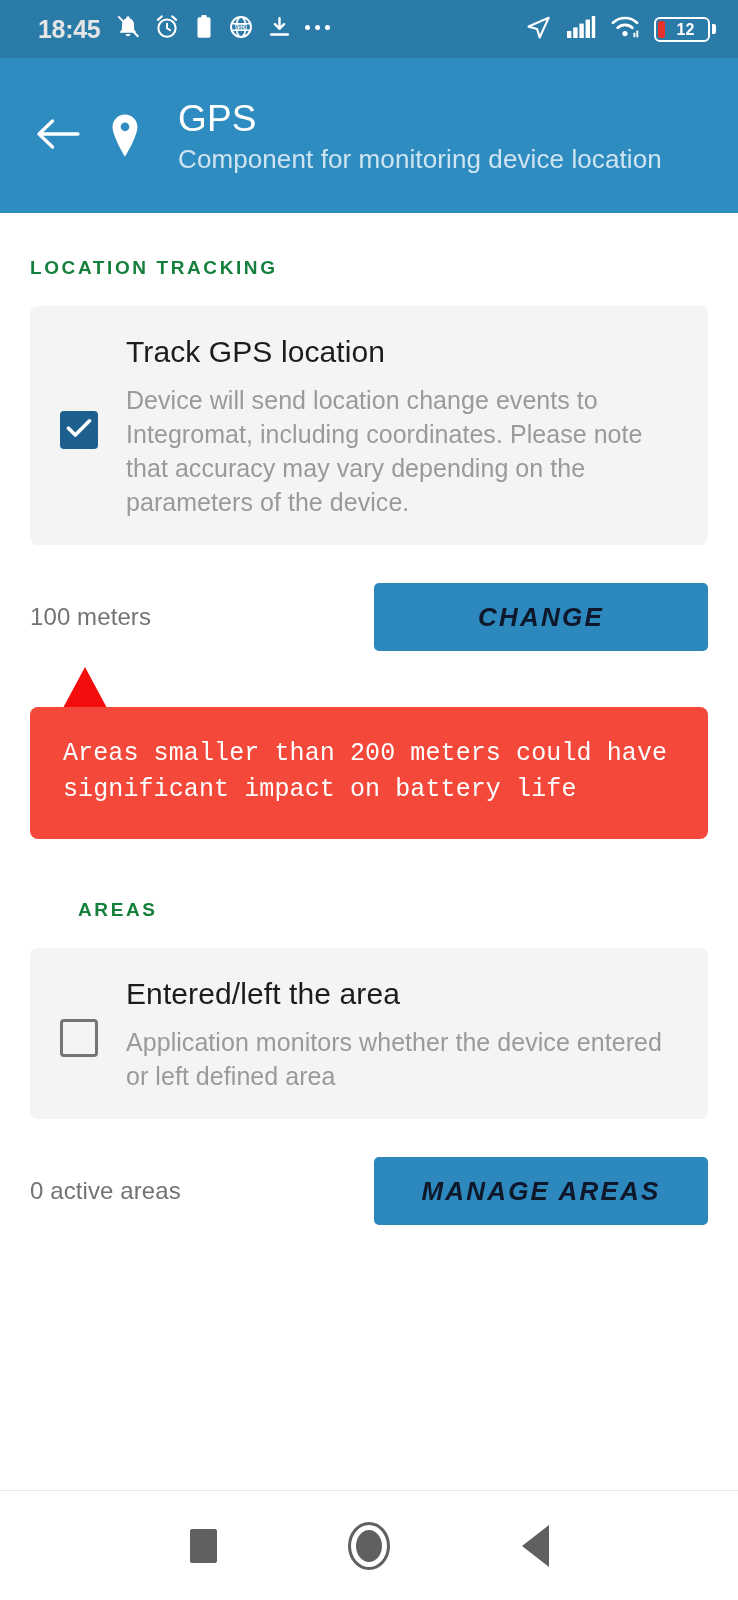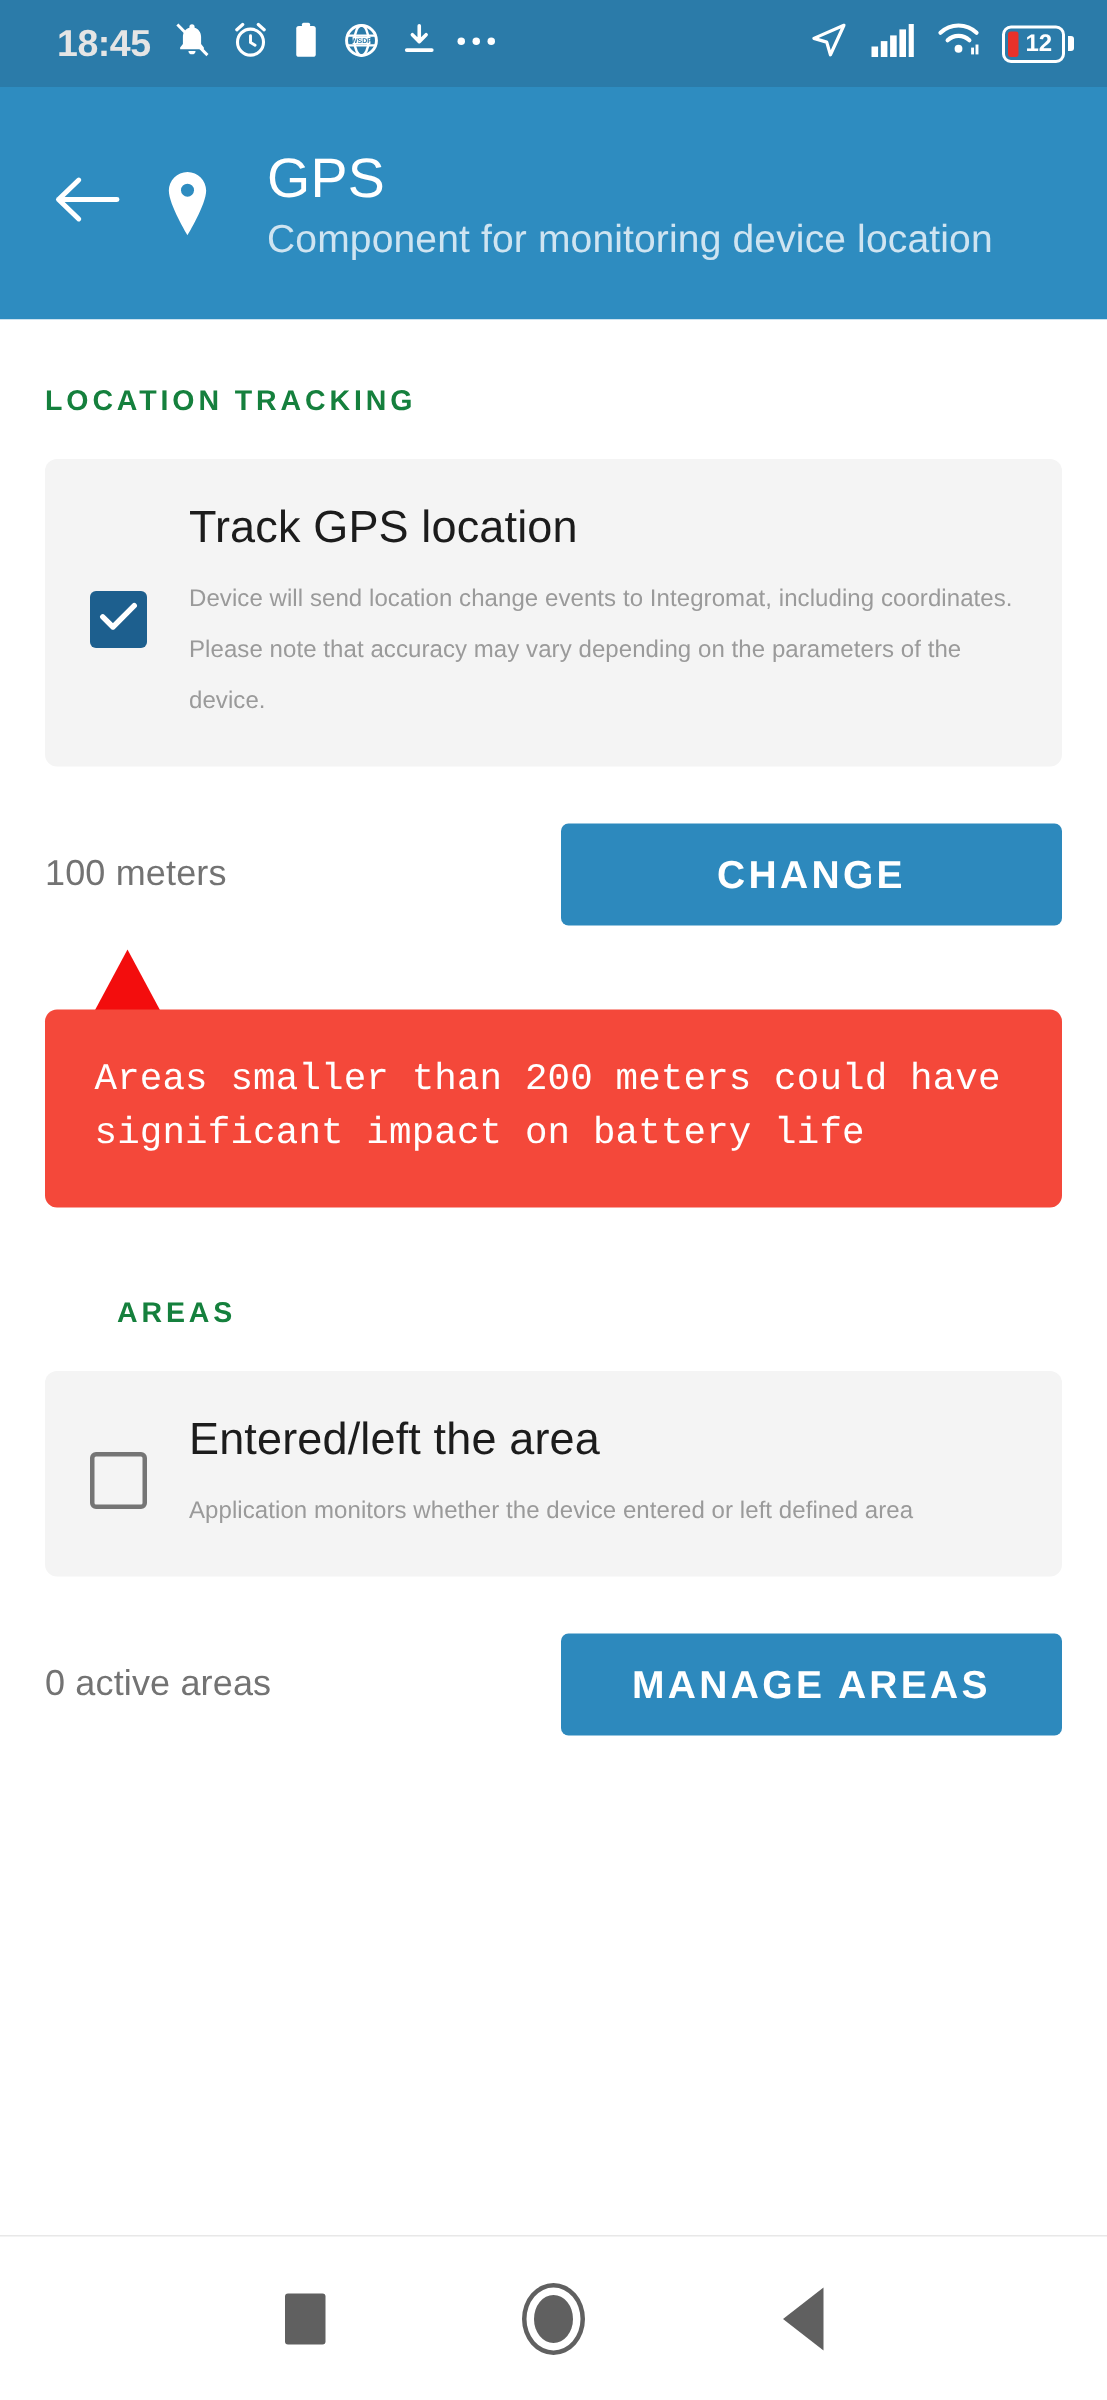--- a/index.html
+++ b/index.html
@@ -57,21 +57,21 @@
   }
   .dots-icon i {
     width: 5px; height: 5px; border-radius: 50%;
     background: #ffffff; display: block;
   }
   .battery-pill {
     display: flex;
     align-items: center;
   }
   .battery-body {
-    width: 42px; height: 25px;
+    width: 56px; height: 25px;
     border: 2.5px solid #ffffff;
     border-radius: 6px;
     display: flex;
     align-items: center;
     padding: 2px;
     position: relative;
   }
   .battery-fill {
     width: 7px;
     height: 100%;
@@ -189,50 +189,51 @@
 
   .card-texts { flex: 1 1 auto; min-width: 0; }
   .card-title {
     color: #1c1c1c;
     font-size: 30px;
     line-height: 36px;
     letter-spacing: 0.1px;
   }
   .card-desc {
     color: #9a9a9a;
-    font-size: 16px;
+    font-size: 25px;
     line-height: 34px;
     margin-top: 13px;
     letter-spacing: 0.05px;
   }
 
   
   .action-row {
     display: flex;
     align-items: center;
     justify-content: space-between;
     margin-top: 38px;
   }
   .action-value {
     color: #737373;
     font-size: 24px;
     letter-spacing: 0.1px;
   }
   .action-btn {
     background: #2d89bd;
-    color: #ffffff;
+    color: #0f172a;
     border: none;
     border-radius: 5px;
     width: 334px;
     height: 68px;
     font-family: "Liberation Sans", sans-serif;
     font-size: 26px;
     font-weight: bold;
     letter-spacing: 2.2px;
     cursor: pointer;
+    font-style: italic;
   }
 
   
   .warning-wrap {
     margin-top: 16px;
     position: relative;
   }
   .warning-arrow {
     width: 0; height: 0;
     border-left: 22px solid transparent;

